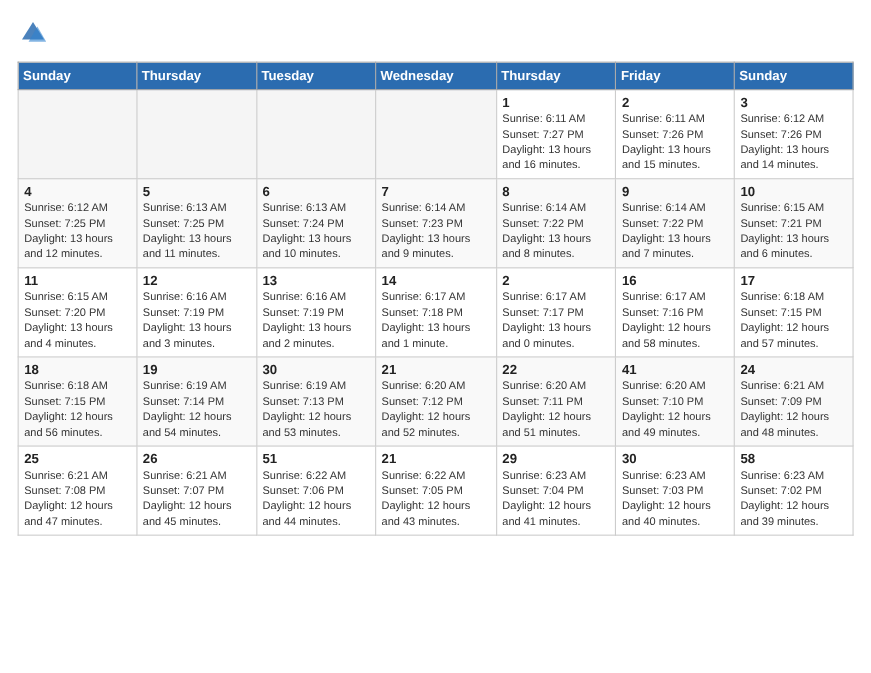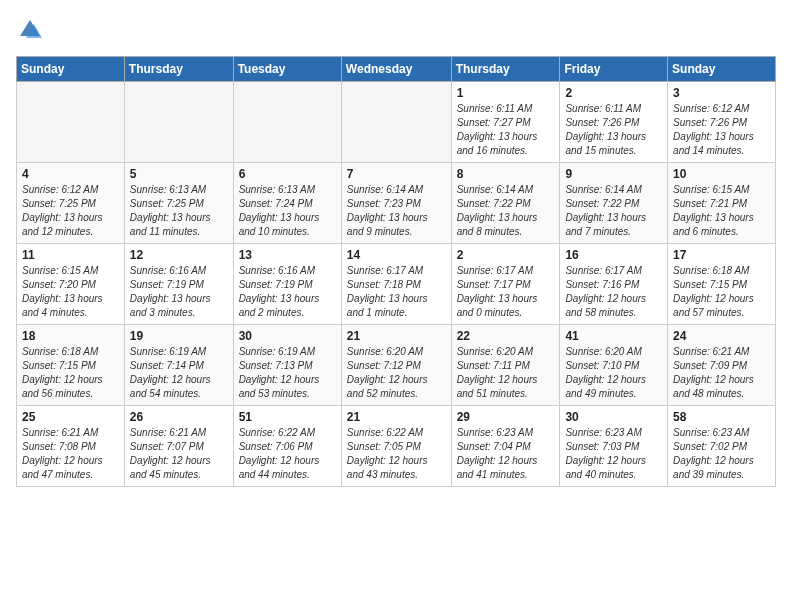--- a/index.html
+++ b/index.html
@@ -81,21 +81,20 @@
     }
     .day-number {
       font-size: 12px;
       font-weight: bold;
       margin-bottom: 2px;
     }
     .day-detail {
       font-size: 10px;
       line-height: 1.4;
       color: #333;
-      font-style: italic;
     }
     tr:nth-child(even) td:not(.empty) {
       background: #f9f9f9;
     }
   </style>
 </head>
 <body>
 
 <div class="header">
   <div class="logo">

